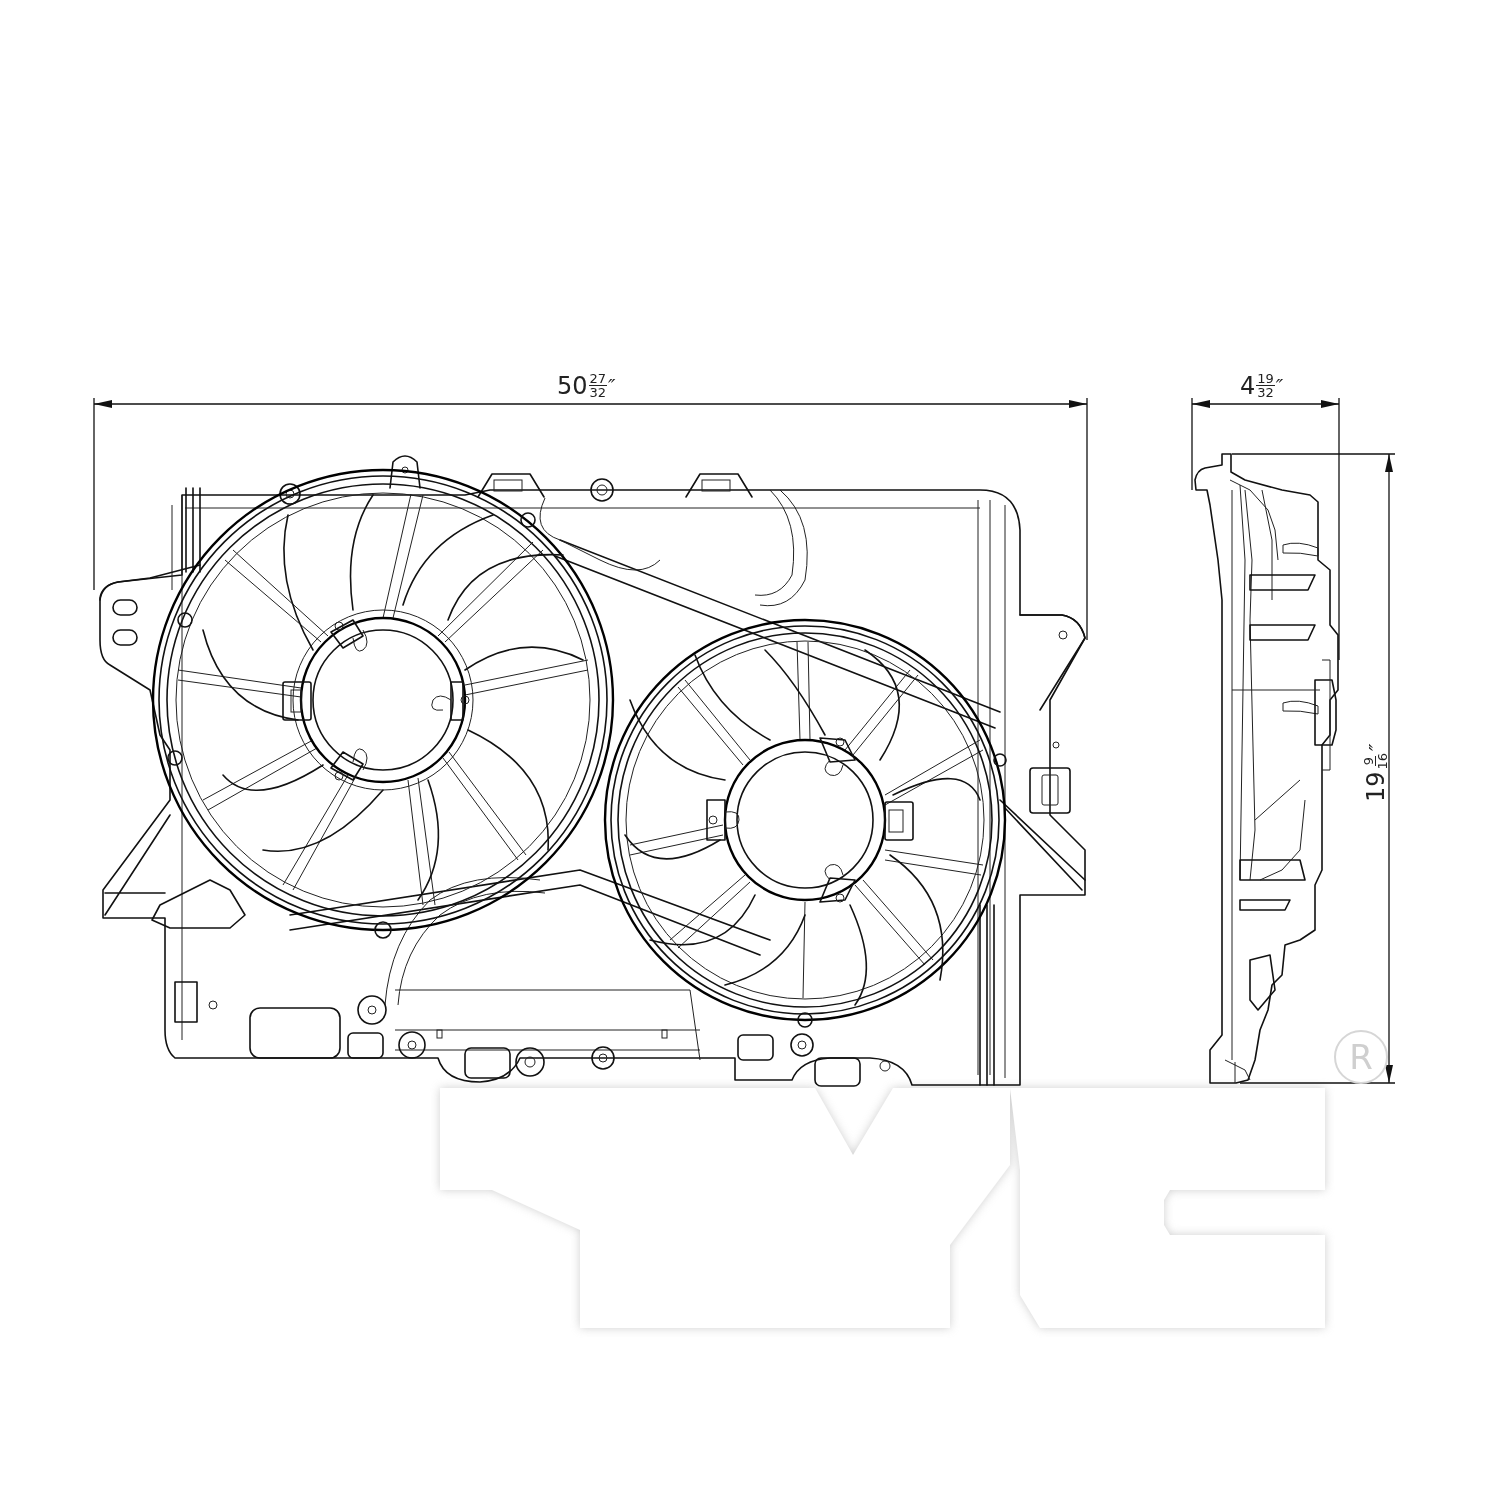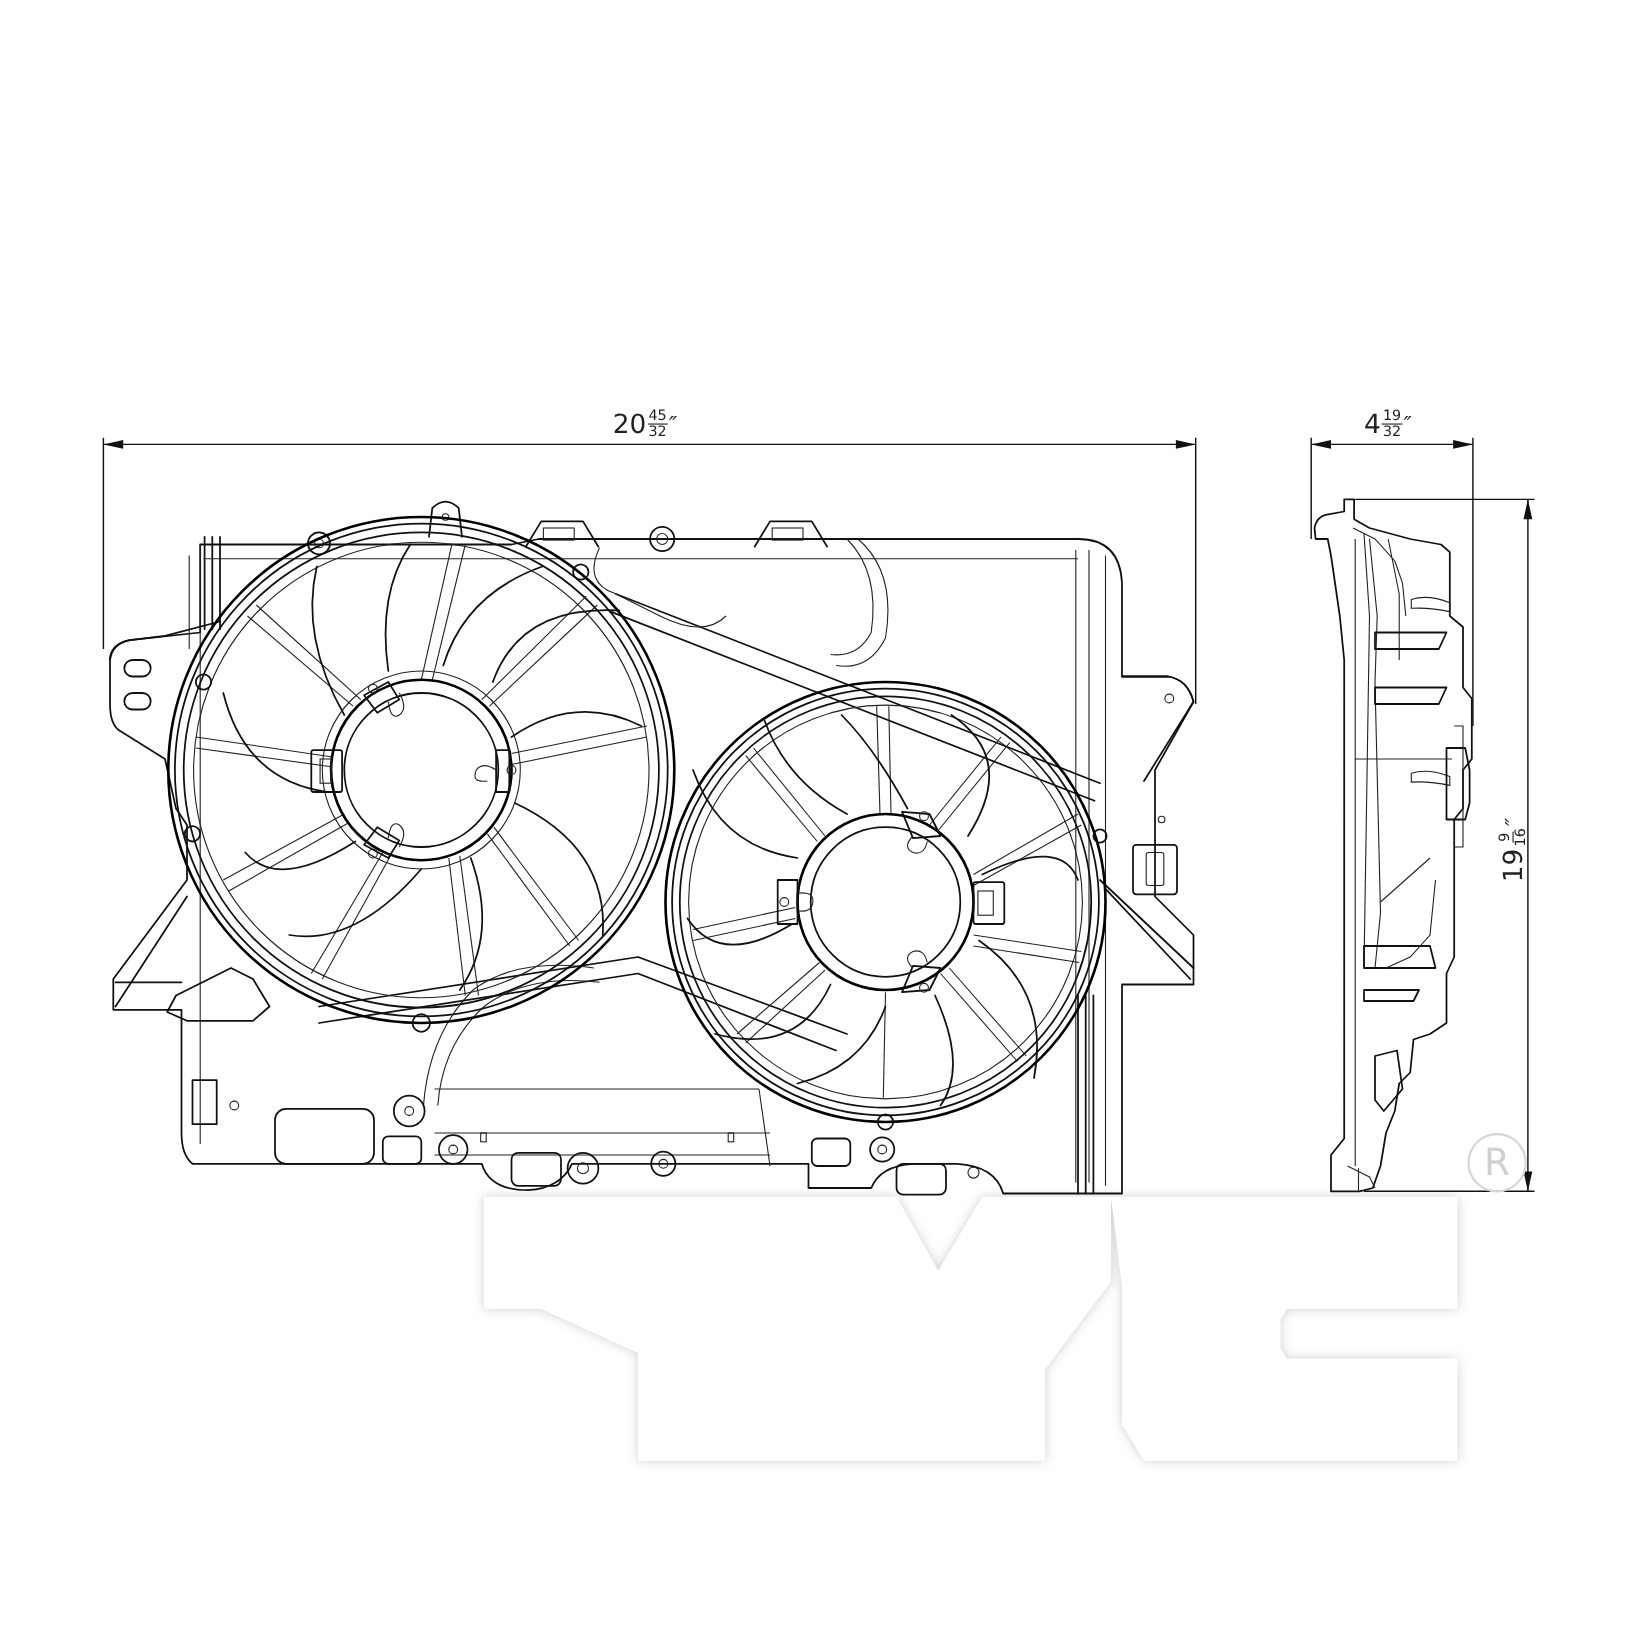--- a/index.html
+++ b/index.html
@@ -276,23 +276,23 @@
     <path class="ln" d="M1315,680 L1332,680 L1336,700 L1336,730 L1332,745 L1315,745 Z"></path>
     <path class="ln-thin" d="M1322,660 L1330,660 L1330,770 L1322,770"></path>
     <path class="ln-thin" d="M1232,690 L1320,690 M1232,490 L1232,1060"></path>
     <path class="ln" d="M1250,960 L1270,955 L1275,990 L1258,1010 L1250,1000 Z"></path>
     <path class="ln-thin" d="M1225,1060 L1245,1070 L1250,1080 M1235,1062 L1235,1083"></path>
     <path class="ln-thin" d="M1260,880 L1282,870 L1300,850 L1305,800 M1255,820 L1300,780"></path>
   </g>
 </svg>
 
 <div class="dim-label" style="left:557px; top:372px;">
-  <span class="dim-whole">20</span>
+  <span class="dim-whole">50</span>
   <span class="frac">
-      <span class="num">45</span>
+      <span class="num">27</span>
       <span class="den">32</span>
     </span>
   <span class="inch">″</span>
 </div>
 
 <div class="dim-label" style="left:1240px; top:372px;">
   <span class="dim-whole">4</span>
   <span class="frac">
       <span class="num">19</span>
       <span class="den">32</span>

